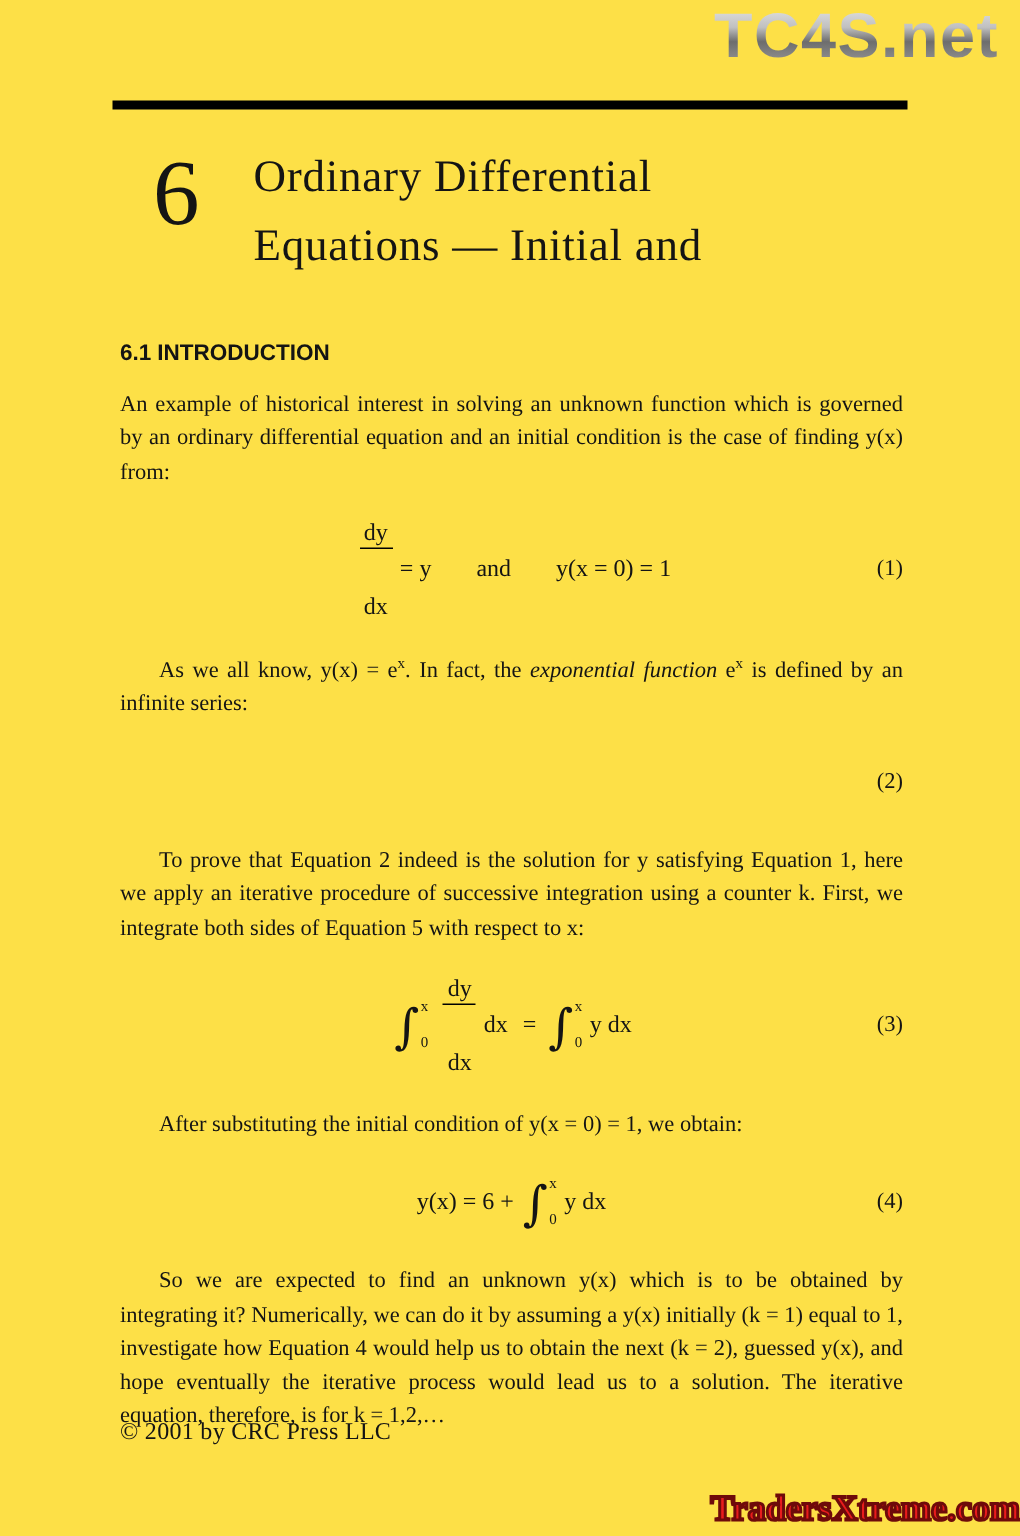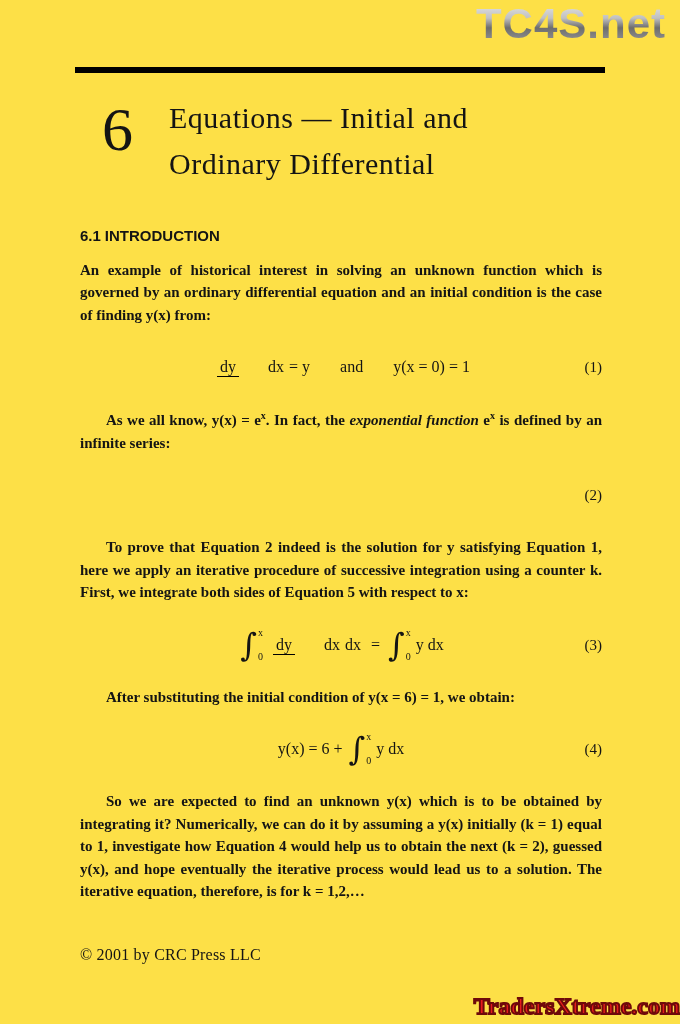--- a/index.html
+++ b/index.html
@@ -42,31 +42,31 @@
   .rule { margin-top:67px; margin-left:-5px; width:530px; height:6px; background:#000; }
   .chapter { display:flex; margin-top:22px; gap:36px; }
   .chapter-number { font-size:62px; line-height:1.1; padding-left:22px; }
   .chapter-title { font-size:30px; line-height:1.53; letter-spacing:0.5px; }
   .section-head {
     margin-top:40px;
     font-family:"Liberation Sans", sans-serif;
     font-weight:bold; font-size:15px;
     display:flex; gap:4px;
   }
-  p { font-size:15px; line-height:1.5; text-align:justify; margin-top:15px;font-weight:bold; }
+  p { font-size:15px; line-height:1.5; text-align:justify; margin-top:15px; }
   .indent { text-indent:26px; }
   sup { font-size:10px; }
   
   .equation {
     position:relative; margin:20px 0;
     display:flex; justify-content:center; align-items:center;
     min-height:42px; font-size:16px;
   }
   .eq-number { position:absolute; right:0; top:50%; transform:translateY(-50%); font-size:15px; }
-  .frac { display:inline-flex; flex-direction:row; text-align:center; margin:0 5px; vertical-align:middle;gap:29px; }
+  .frac { display:inline-flex; flex-direction:column; text-align:center; margin:0 5px; vertical-align:middle;gap:29px; }
   .frac .num { border-bottom:1px solid #000; padding:0 3px; line-height:1.2; }
   .frac .den { line-height:1.2; }
   .gap-wide { display:inline-block; width:30px; }
   .int-group { display:inline-flex; align-items:center; margin:0 2px; }
   .int-glyph { font-size:32px; line-height:1; font-family:"DejaVu Serif", serif; }
   .int-limits {
     display:inline-flex; flex-direction:column; justify-content:space-between;
     height:34px; font-size:10px; line-height:1; margin-left:1px; margin-right:3px;
   }
   
@@ -103,22 +103,22 @@
 
   <div class="wm-top">TC4S.net</div>
 
   <div class="content">
 
     <div class="rule"></div>
 
     <div class="chapter">
       <div class="chapter-number">6</div>
       <div class="chapter-title">
+        <div>Ordinary Differential</div>
         <div>Equations — Initial and</div>
-        <div>Ordinary Differential</div>
       </div>
     </div>
 
     <div class="section-head">
       <span>6.1</span>
       <span>INTRODUCTION</span>
     </div>
 
     <p>An example of historical interest in solving an unknown function which is governed by an ordinary differential equation and an initial condition is the case of finding y(x) from:</p>
 
@@ -163,21 +163,21 @@
         <span class="int-glyph">∫</span>
         <span class="int-limits">
           <span>x</span>
           <span>0</span>
         </span>
       </span>
       <span>y dx</span>
       <span class="eq-number">(3)</span>
     </div>
 
-    <p class="indent">After substituting the initial condition of y(x = 6) = 1, we obtain:</p>
+    <p class="indent">After substituting the initial condition of y(x = 0) = 1, we obtain:</p>
 
     <div class="equation">
       <span>y(x) = 6 +</span>
       <span style="display:inline-block;width:4px;"></span>
       <span class="int-group">
         <span class="int-glyph">∫</span>
         <span class="int-limits">
           <span>x</span>
           <span>0</span>
         </span>

